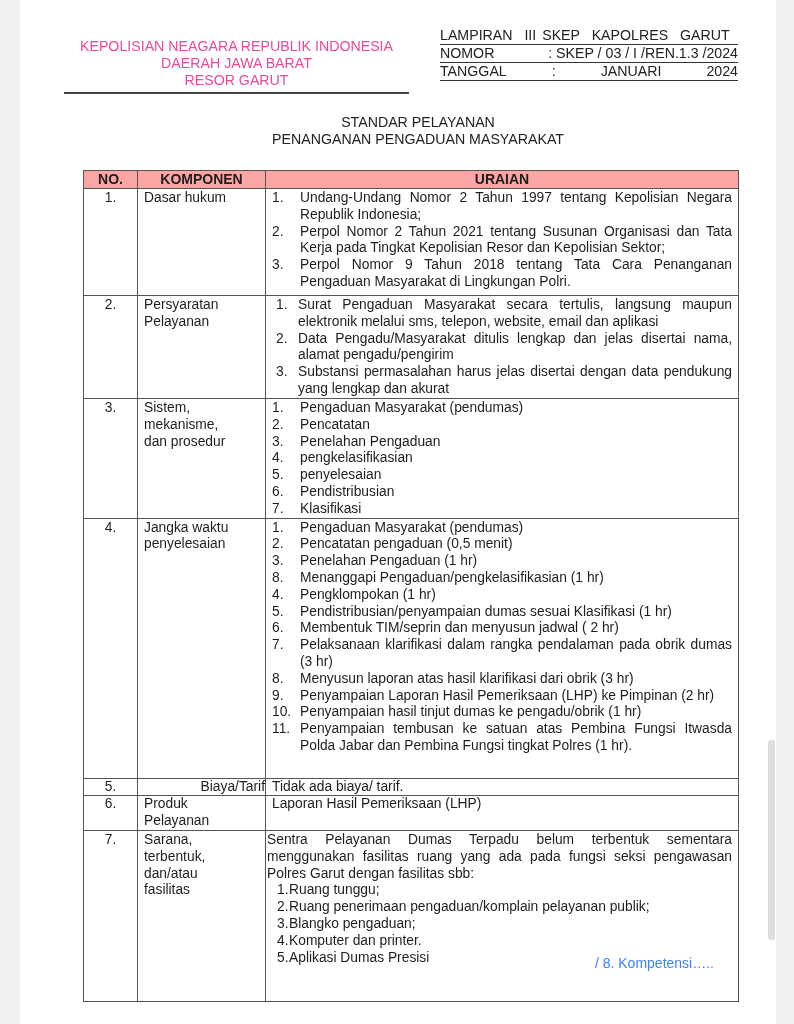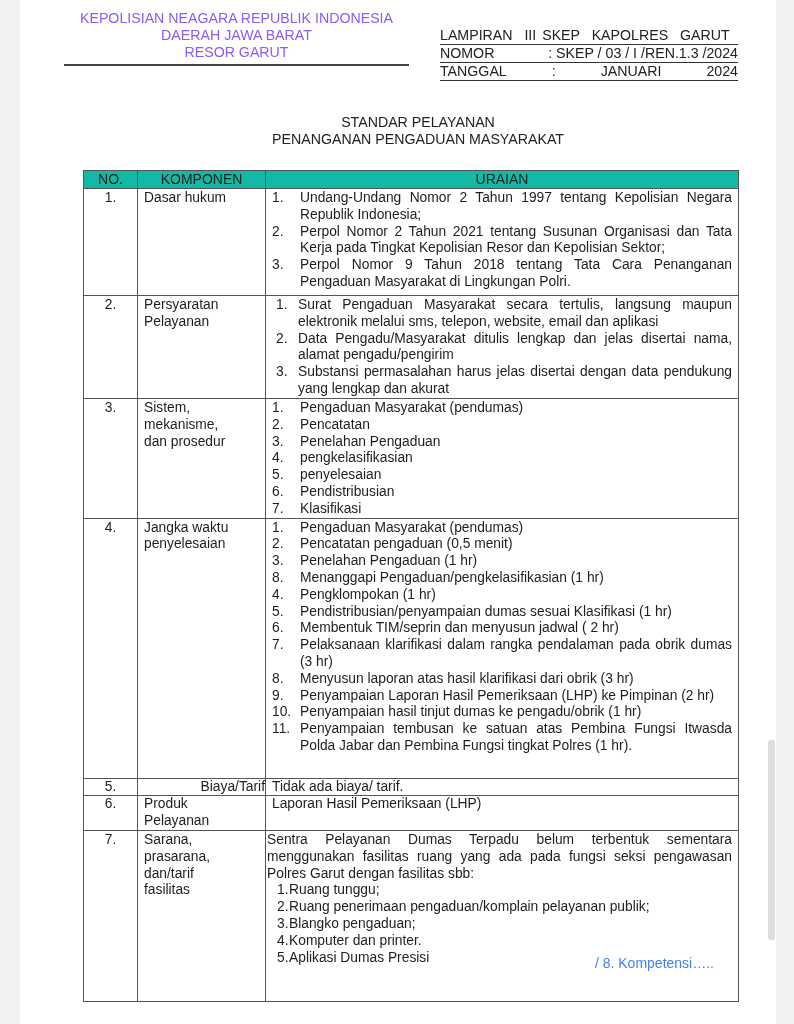--- a/index.html
+++ b/index.html
@@ -14,26 +14,26 @@
     }
     .page {
       position: absolute;
       left: 20px; top: 0;
       width: 756px; height: 1024px;
       background: #ffffff;
     }
     
     .hdr-left {
       position: absolute;
-      left: 44px; top: 10px;
+      left: 44px; top: 38px;
       width: 345px;
       text-align: center;
       font-size: 14.2px;
       line-height: 17px;
-      color: #8b5cf6;
+      color: #ec4899;
     }
     .hdr-left .rule {
       margin-top: 3px;
       height: 1.5px;
       background: #444;
     }
     
     .hdr-right {
       position: absolute;
       left: 420px; top: 27px;
@@ -73,22 +73,22 @@
       font-size: 13.8px;
       line-height: 16.8px;
       color: #1e1e1e;
       table-layout: fixed;
     }
     .tbl td, .tbl th {
       border: 1.3px solid #555;
       vertical-align: top;
     }
     .tbl th {
-      background: #14b8a6;
-      font-weight: normal;
+      background: #fca5a5;
+      font-weight: bold;
       text-align: center;
       height: 18px;
       line-height: 16px;
       font-size: 14px;
     }
     .col-no { width: 54px; }
     .col-komp { width: 128px; }
     .tbl td.no { text-align: center; padding-top: 1px; }
     .tbl td.komp { padding: 1px 0 0 6px; }
     .tbl td.urai { padding: 1px 6px 0 6px; }
@@ -324,21 +324,21 @@
       </tr>
 
       <tr class="r6">
         <td class="no" style="padding-top:0;">6.</td>
         <td class="komp" style="padding-top:0; padding-right:30px;">Produk Pelayanan</td>
         <td class="urai" style="padding-top:0;">Laporan Hasil Pemeriksaan (LHP)</td>
       </tr>
 
       <tr class="r7">
         <td class="no">7.</td>
-        <td class="komp" style="padding-right:30px;">Sarana, prasarana, dan/tarif fasilitas</td>
+        <td class="komp" style="padding-right:30px;">Sarana, terbentuk, dan/atau fasilitas</td>
         <td class="urai" style="padding-left:1px;margin-left:12px;">
           <div class="para">Sentra Pelayanan Dumas Terpadu belum terbentuk sementara menggunakan fasilitas ruang yang ada pada fungsi seksi pengawasan Polres Garut dengan fasilitas sbb:</div>
           <ol class="items sub">
             <li>
                 <span class="n">1.</span>
                 <span class="t" style="padding-left:0;">Ruang tunggu;</span>
               </li>
             <li>
                 <span class="n">2.</span>
                 <span class="t" style="padding-left:0;">Ruang penerimaan pengaduan/komplain pelayanan publik;</span>

